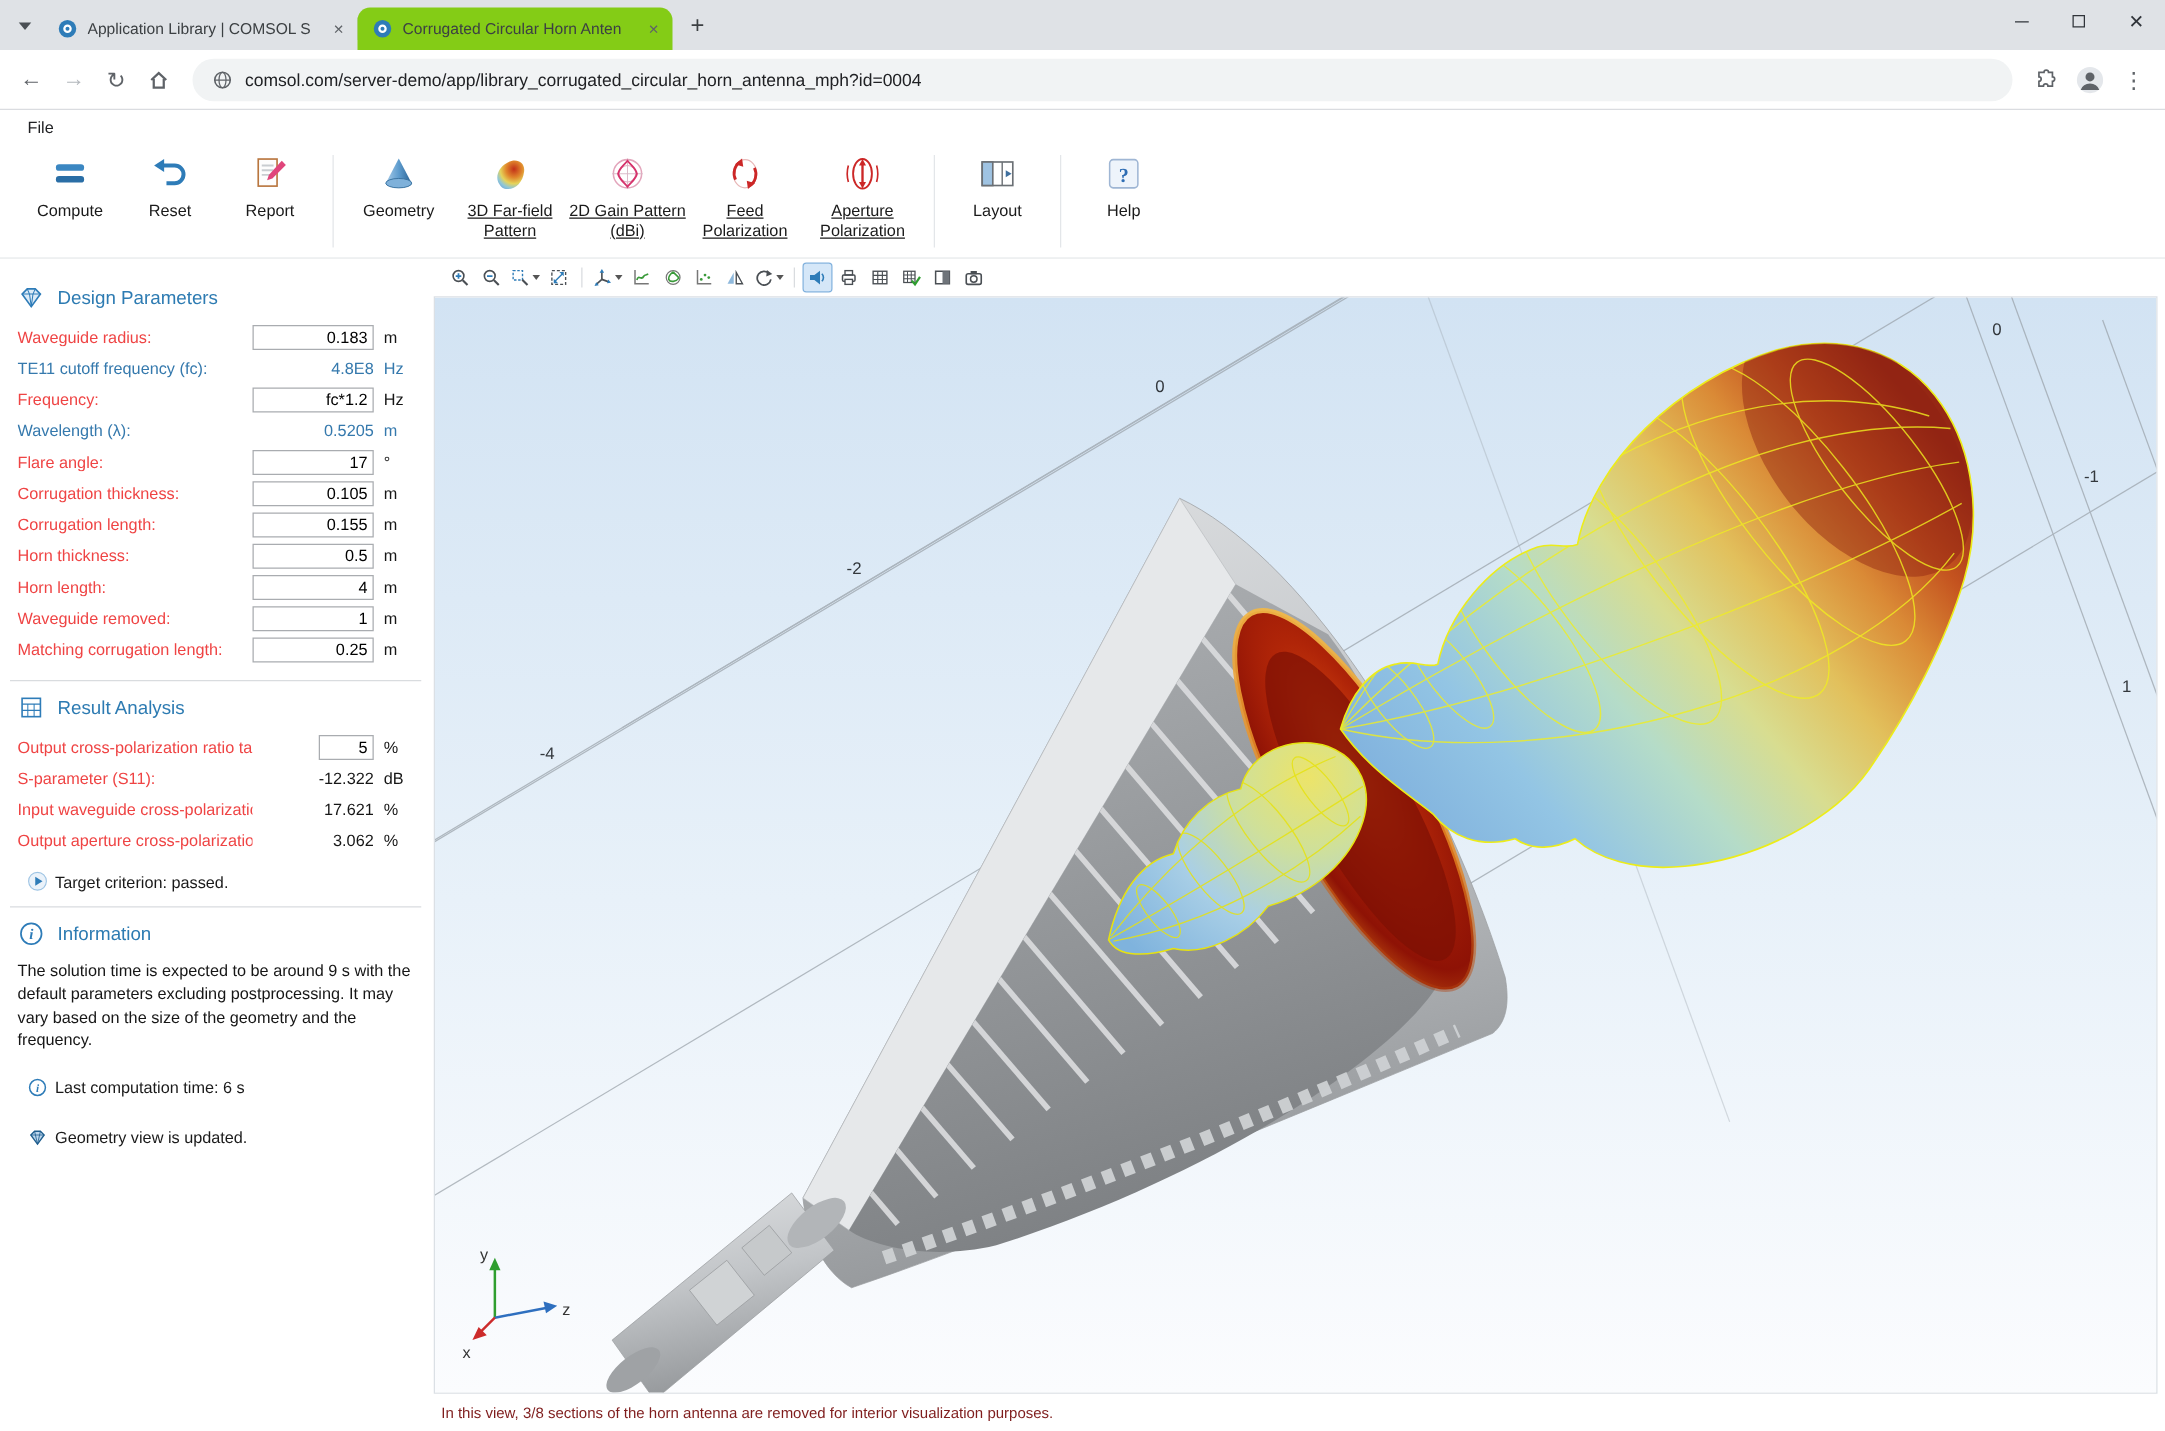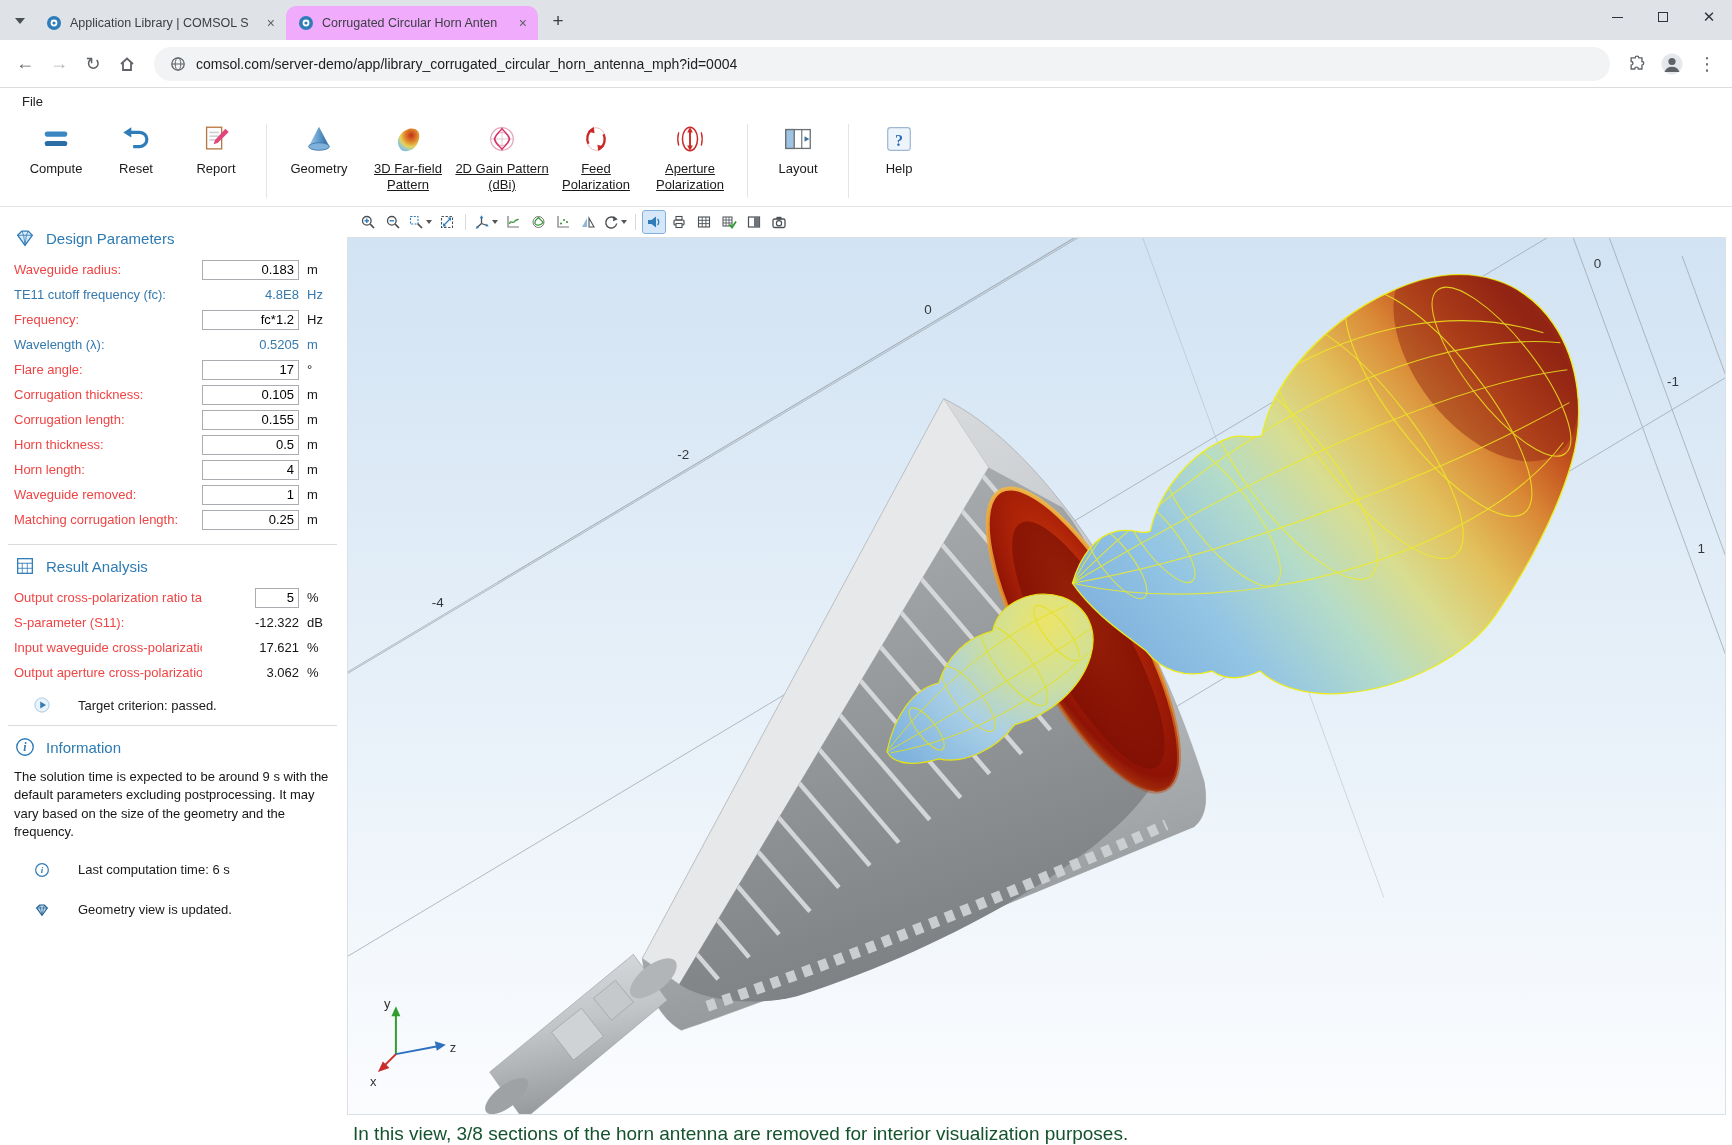--- a/index.html
+++ b/index.html
@@ -10,21 +10,21 @@
     background:#fff; color:#1a1a1a; font-size:13px;
   }
   
   .tabstrip { height:40px; background:#dfe2e6; display:flex; align-items:flex-end; padding-left:6px; position:relative; }
   .tab-search { width:28px; height:28px; margin-bottom:5px; display:flex; align-items:center; justify-content:center; cursor:pointer; }
   .tab-search .chev { width:0; height:0; border-left:5px solid transparent; border-right:5px solid transparent; border-top:6px solid #4a4f54; }
   .tab { width:252px; height:34px; display:flex; align-items:center; gap:8px; padding:0 8px 0 12px;
          border-radius:10px 10px 0 0; font-size:12.5px; color:#3c4043; position:relative; }
   .tab.inactive { background:transparent; }
   .tab.inactive::after { content:""; position:absolute; right:-1px; top:8px; bottom:8px; width:1px; background:#b6bac0; }
-  .tab.active { background:#f0abfc; }
+  .tab.active { background:#84cc16; }
   .tab .title { flex:1; white-space:nowrap; overflow:hidden; }
   .tab .close { font-size:14px; color:#5f6368; padding:0 3px; cursor:pointer; }
   .newtab { width:28px; height:28px; margin:0 0 5px 6px; display:flex; align-items:center; justify-content:center; font-size:19px; color:#3c4043; cursor:pointer; }
   .win-controls { margin-left:auto; display:flex; align-self:flex-start; }
   .win-controls span { width:46px; height:34px; display:flex; align-items:center; justify-content:center; color:#30343a; cursor:pointer; }
   .wc-min i { display:block; width:11px; border-bottom:1.6px solid #30343a; }
   .wc-max i { display:block; width:10px; height:10px; border:1.4px solid #30343a; }
   .wc-close { font-size:15px; }
 
   .navbar { height:48px; background:#fff; display:flex; align-items:center; padding:0 10px; gap:4px; border-bottom:1px solid #dadce0; }
@@ -50,32 +50,32 @@
   .sec-h { display:flex; align-items:center; gap:10px; padding:10px 0 8px 14px; color:#2d7bb2; font-size:15px; }
   .prow { display:flex; align-items:center; height:25px; padding:0 12px 0 14px; }
   .plabel { flex:1; color:#ef4444; white-space:nowrap; overflow:hidden; }
   .pbox { width:97px; height:20px; border:1px solid #a9acb0; background:#fff; font:13px "Liberation Sans", sans-serif; text-align:right; padding:0 4px; flex:none; }
   .pbox.small { width:44px; }
   .pval { width:97px; text-align:right; flex:none; color:#161616; }
   .pvalwrap { width:97px; display:flex; justify-content:flex-end; flex:none; }
   .punit { width:26px; margin-left:8px; color:#161616; }
   .blue, .blue .plabel, .blue .pval, .blue .punit { color:#3579ad; }
   .sec-sep { border:none; border-top:1px solid #d9dcdf; margin:12px 8px 0 8px; }
-  .stat { display:flex; align-items:center; gap:28px; padding:12px 14px 0 22px;margin-left:12px; }
+  .stat { display:flex; align-items:center; gap:6px; padding:12px 14px 0 22px; }
   .info-par { padding:2px 16px 0 14px; line-height:1.42; color:#161616; }
 
   .graphics { flex:1; display:flex; flex-direction:column; padding:0 6px 0 2px; min-width:0; }
   .gtoolbar { height:30px; display:flex; align-items:center; gap:3px; padding-left:10px; flex:none; }
   .gt-btn { height:22px; min-width:22px; display:flex; align-items:center; justify-content:center; border-radius:2px; cursor:pointer; padding:0 1px; }
   .gt-btn.active { background:#d5e7f8; outline:1px solid #7fb0dd; }
   .gt-caret { width:0; height:0; border-left:3.5px solid transparent; border-right:3.5px solid transparent; border-top:4px solid #555; margin-left:2px; }
   .gt-sep { width:1px; height:16px; background:#d9dcdf; margin:0 4px; }
   .canvas { flex:1; position:relative; border:1px solid #dbe0e5; min-height:0; }
   .canvas svg.scene { position:absolute; inset:0; width:100%; height:100%; }
-  .caption { height:30px; padding:8px 0 0 6px; font-size:19px; color:#14532d; flex:none; }
+  .caption { height:30px; padding:8px 0 0 6px; font-size:12px; color:#7f1d1d; flex:none; }
 </style>
 </head>
 <body>
 
 <div class="tabstrip">
   <div class="tab-search">
       <span class="chev"></span>
     </div>
 
   <div class="tab inactive">

